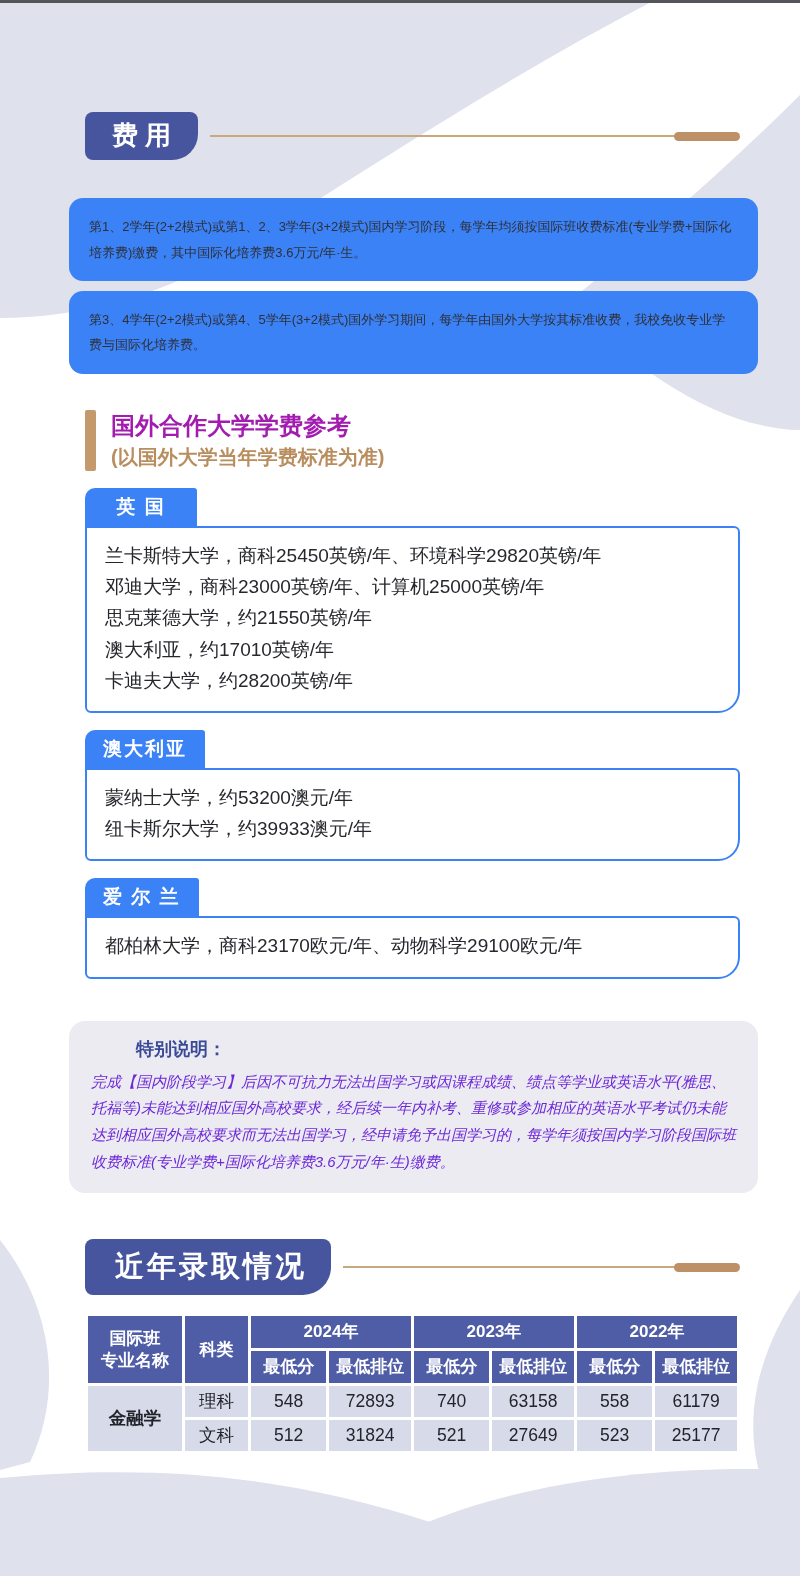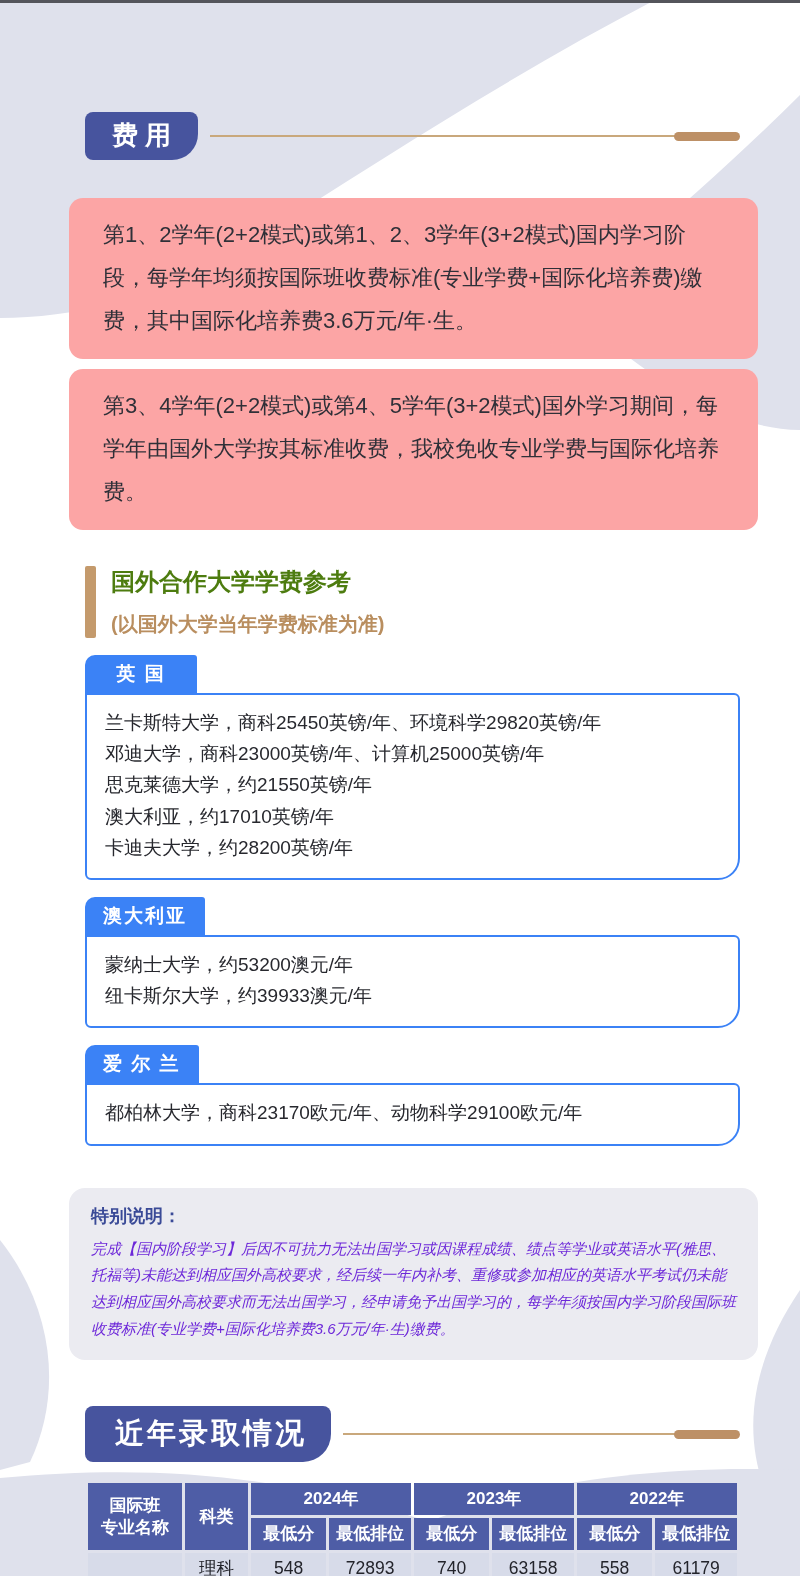--- a/index.html
+++ b/index.html
@@ -17,44 +17,44 @@
     background:#47549e;color:#fff;font-weight:bold;font-size:26px;
     letter-spacing:7px;padding:8px 20px 9px 27px;border-radius:8px 8px 26px 8px;
     line-height:1.2;white-space:nowrap;
   }
   .badge-lg{font-size:29px;letter-spacing:3px;padding:10px 24px 11px 30px;border-radius:8px 8px 28px 8px;}
   .gold-line{flex:1;display:flex;align-items:center;}
   .gold-line .line{flex:1;height:2px;background:#c9a87c;}
   .gold-line .thick{width:66px;height:9px;background:#bd9066;border-radius:5px;margin-left:-2px;}
 
   .para-box{
-    background:#fca5a5;border-radius:14px;margin:38px -18px 0 -16px;
-    padding:16px 34px;font-size:22px;line-height:1.95;color:#2f3038;font-weight:500;
+    background:#3b82f6;border-radius:14px;margin:38px -18px 0 -16px;
+    padding:16px 20px;font-size:13px;line-height:1.95;color:#2f3038;font-weight:500;
   }
   .para-box + .para-box{margin-top:10px;}
 
   .gold-header{display:flex;gap:15px;margin-top:36px;align-items:stretch;}
   .gold-bar{width:11px;background:#c49a6c;border-radius:2px;}
-  .gold-title{font-size:24px;font-weight:bold;color:#4d7c0f;line-height:1.35;}
-  .gold-sub{font-size:20px;font-weight:bold;color:#b98e5f;margin-top:13px;}
+  .gold-title{font-size:24px;font-weight:bold;color:#a21caf;line-height:1.35;}
+  .gold-sub{font-size:20px;font-weight:bold;color:#b98e5f;margin-top:2px;}
 
   .country{margin-top:17px;}
   .country-tab{
     display:inline-block;min-width:112px;text-align:center;background:#3b82f6;color:#fff;
     font-size:19px;font-weight:bold;padding:6px 18px;border-radius:10px 3px 0 0;
     letter-spacing:2px;box-sizing:border-box;
   }
   .country-body{
     border:2px solid #3b82f6;border-radius:0 6px 22px 6px;background:#fff;
     padding:10px 18px 12px 18px;font-size:19px;line-height:1.38;color:#27282e;font-weight:500;
   }
   .country-body p{margin:5px 0;}
 
   .note-box{background:#ebebf1;border-radius:16px;margin:42px -18px 0 -16px;padding:16px 22px 18px 22px;}
-  .note-title{color:#3a4a97;font-weight:bold;font-size:18px;margin-bottom:8px;}
+  .note-title{color:#3a4a97;font-weight:bold;font-size:18px;margin-bottom:8px;margin-left:45px;}
   .note-body{font-size:15px;line-height:1.78;color:#6d28d9;font-weight:500;font-style:italic;}
 
   .admission{margin-top:46px;}
   table{width:100%;border-collapse:separate;border-spacing:3px;table-layout:fixed;margin-top:18px;}
   th{background:#4e5da6;color:#fff;font-size:17px;font-weight:bold;padding:5px 2px;line-height:1.3;}
   th.major{white-space:pre-line;}
   td{text-align:center;font-size:17.5px;color:#23242b;padding:4px 2px;font-weight:500;line-height:1.3;}
   td.dark{background:#d7dbe9;}
   td.name{font-weight:600;}
 </style>

